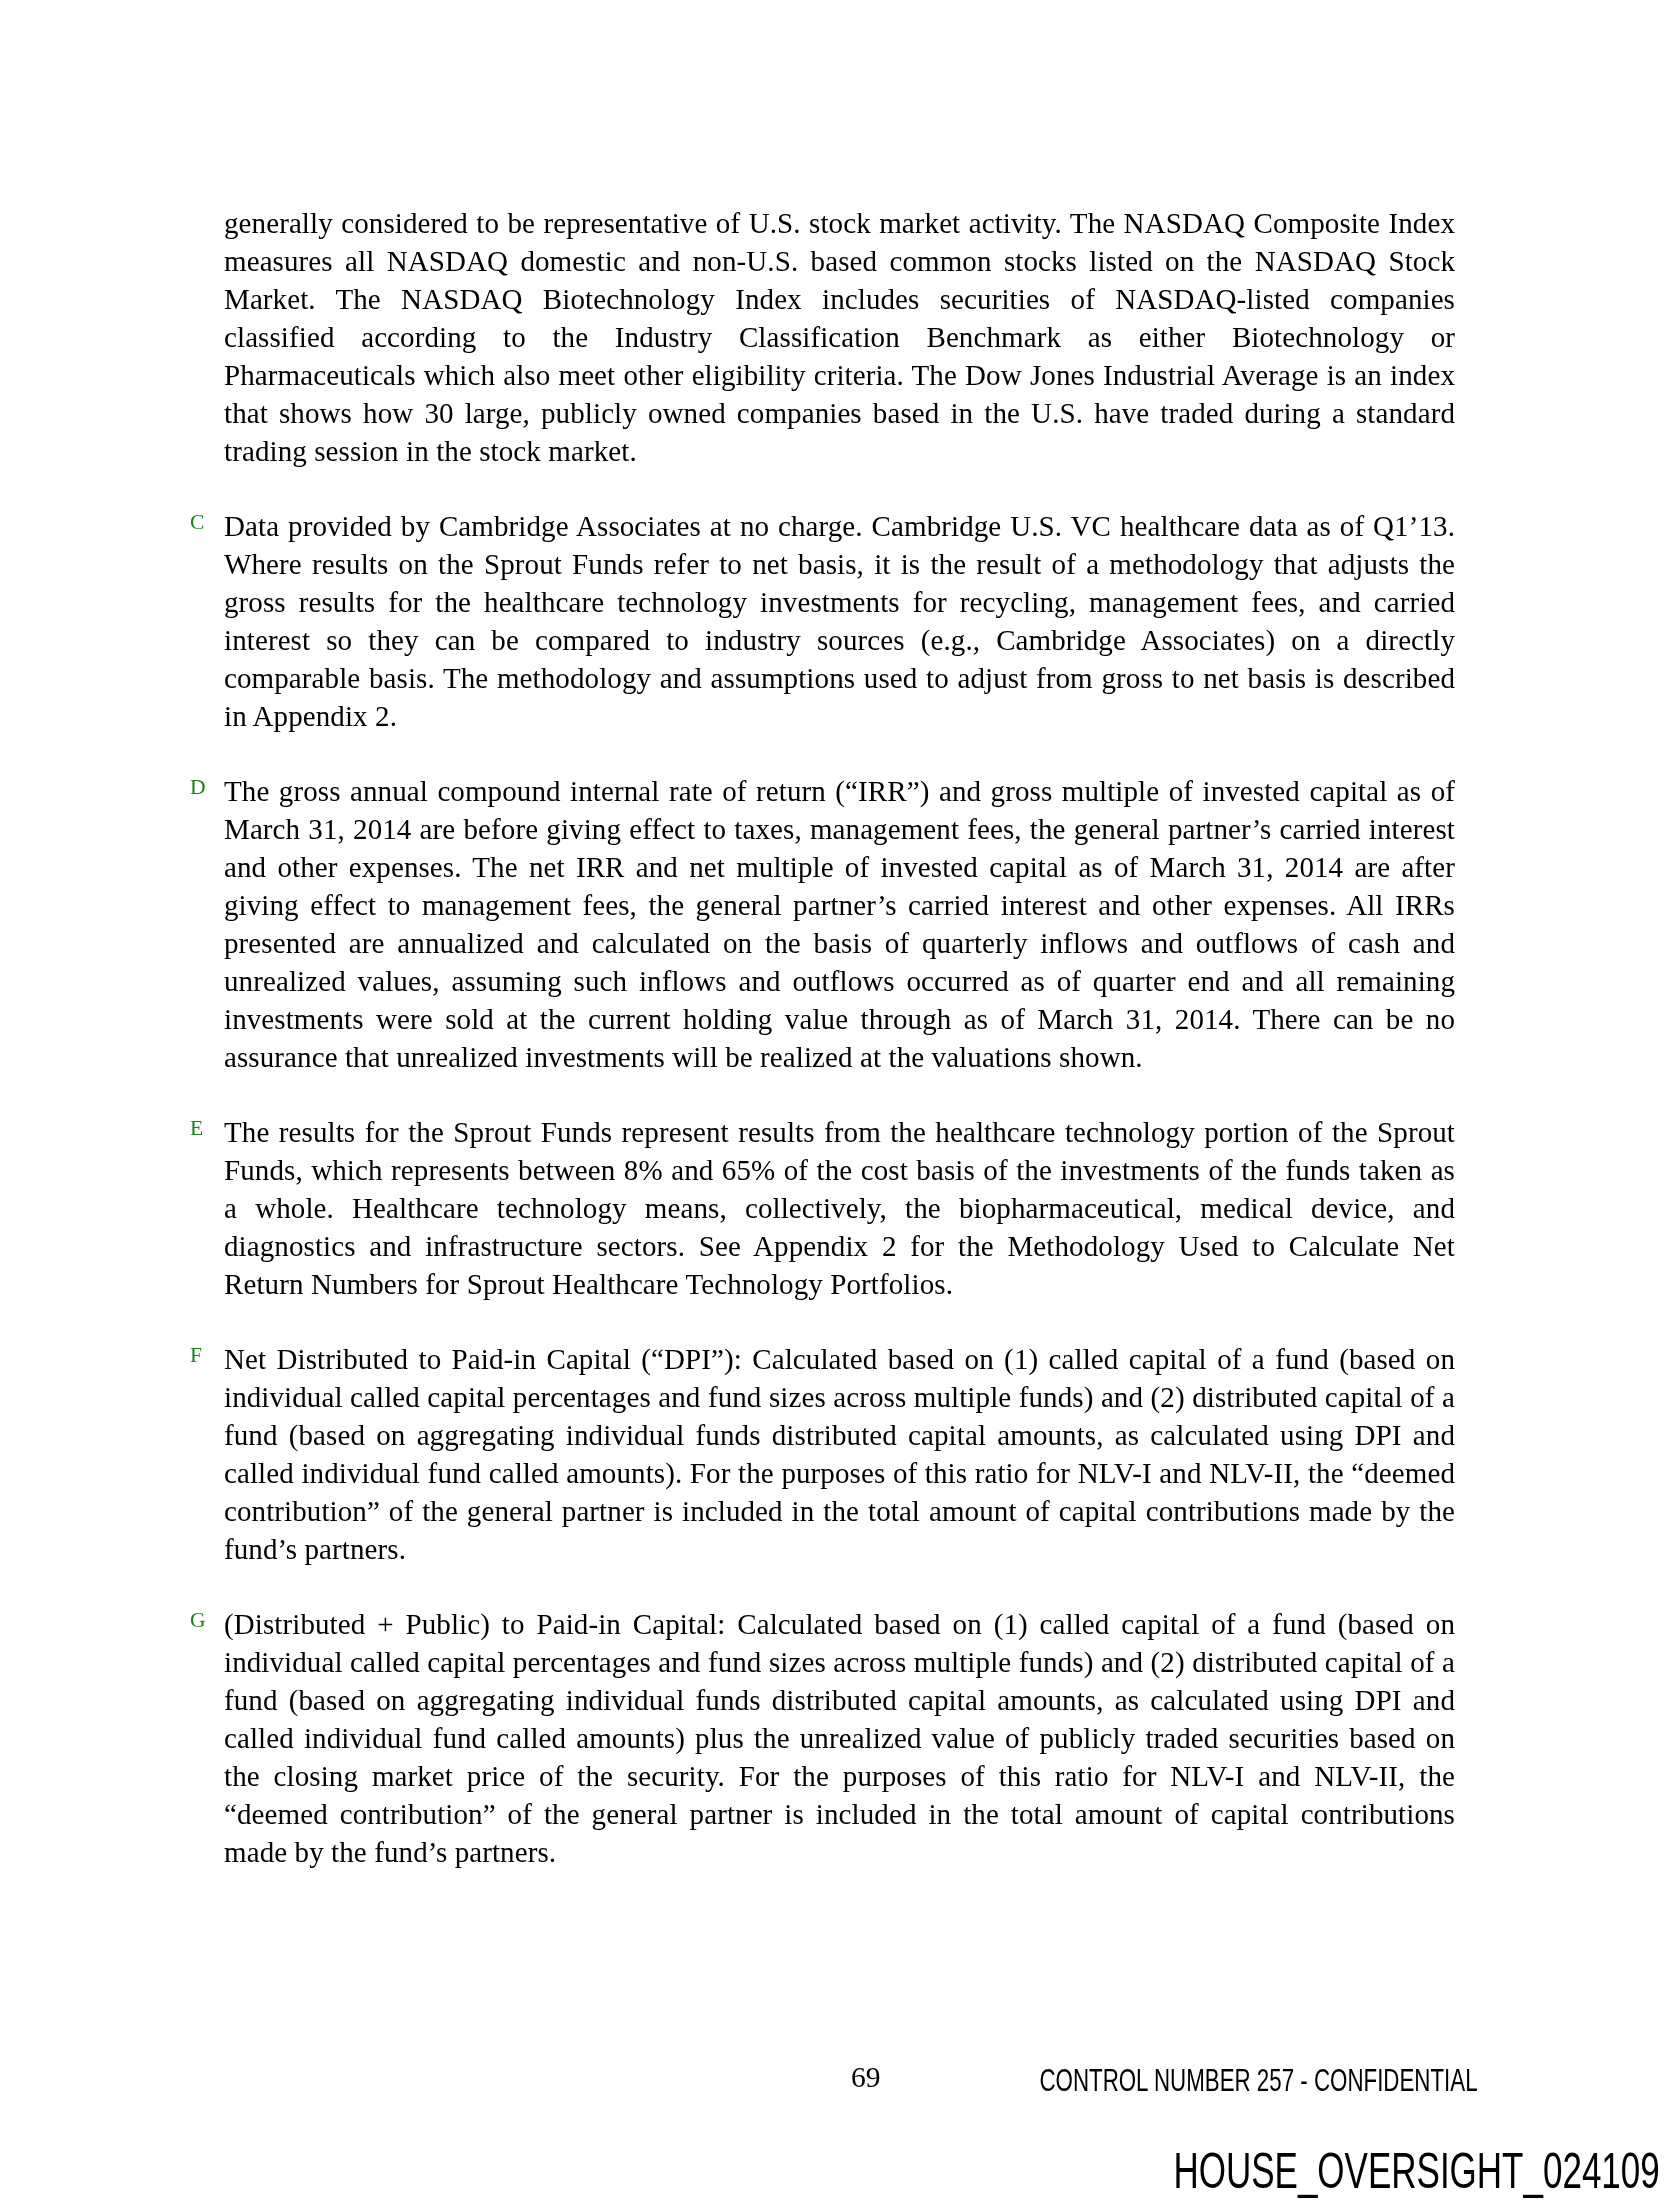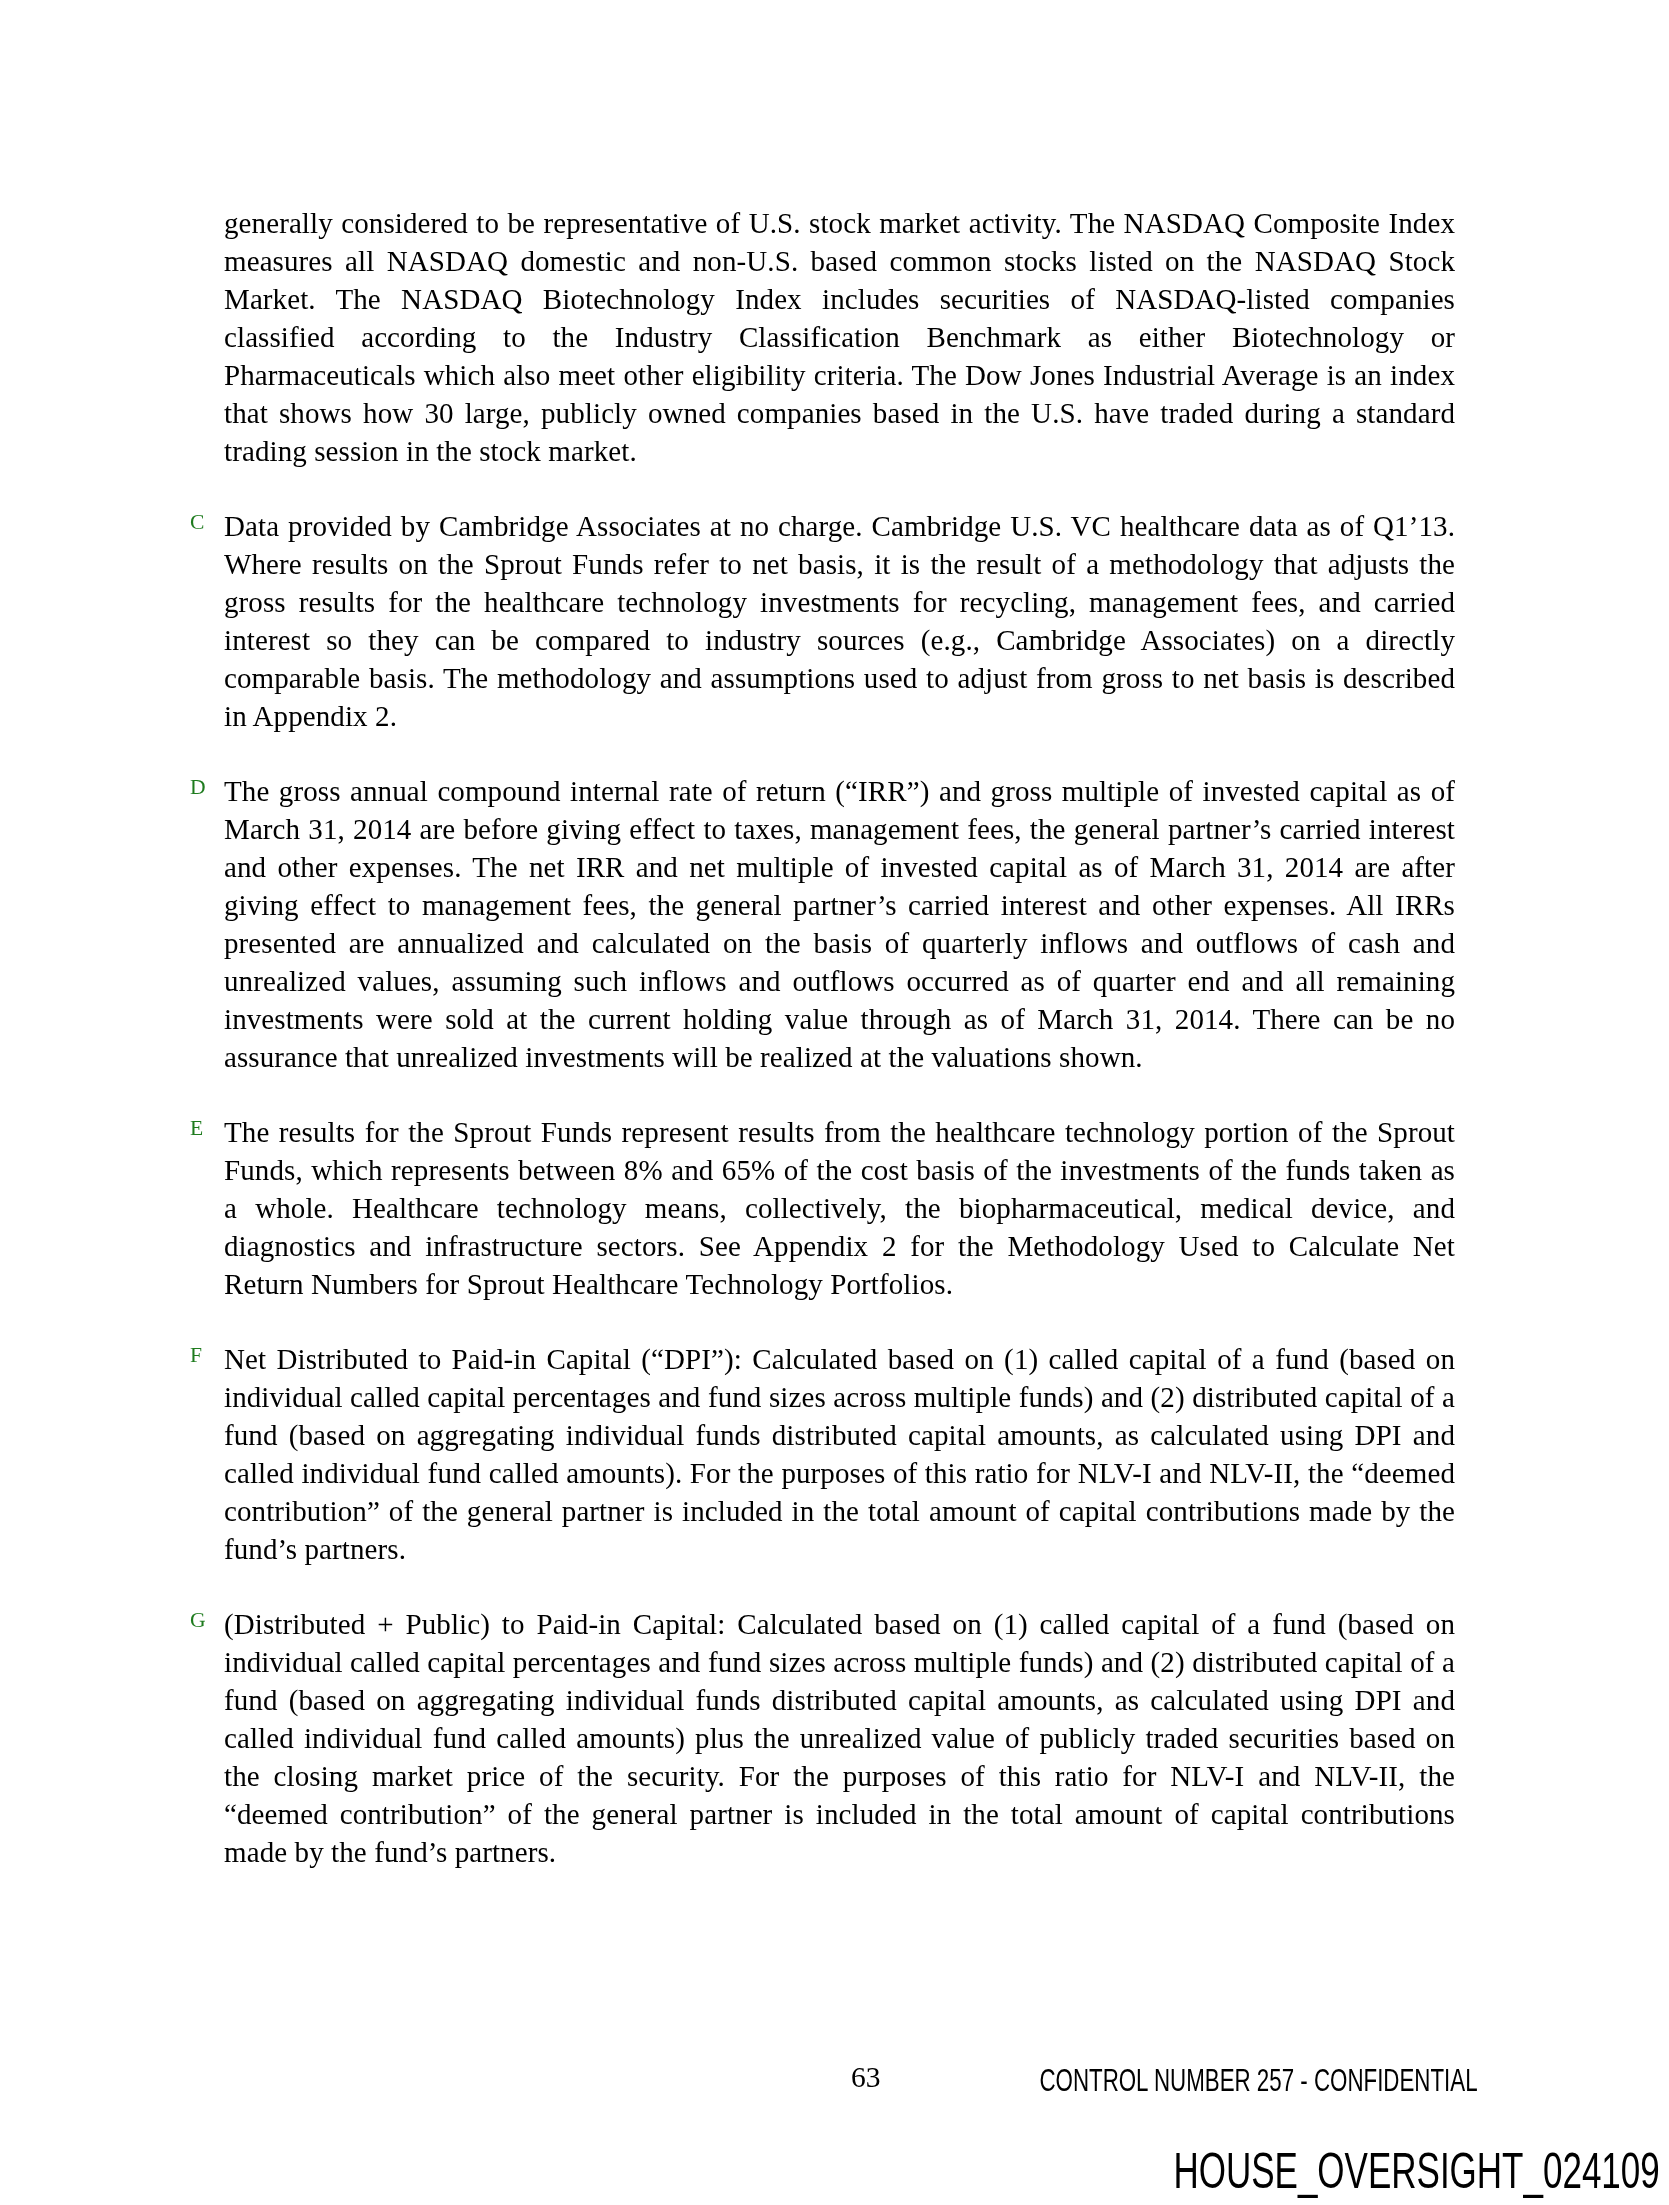--- a/index.html
+++ b/index.html
@@ -92,18 +92,18 @@
     <span class="bold-lead">Net Distributed to Paid-in Capital (“DPI”)</span><span>: Calculated based on (1) called capital of a fund (based on individual called capital percentages and fund sizes across multiple funds) and (2) distributed capital of a fund (based on aggregating individual funds distributed capital amounts, as calculated using DPI and called individual fund called amounts). For the purposes of this ratio for NLV-I and NLV-II, the “deemed contribution” of the general partner is included in the total amount of capital contributions made by the fund’s partners.</span>
   </p>
 
   <p class="para">
     <span class="marker">G</span>
     <span class="bold-lead">(Distributed + Public) to Paid-in Capital</span><span>: Calculated based on (1) called capital of a fund (based on individual called capital percentages and fund sizes across multiple funds) and (2) distributed capital of a fund (based on aggregating individual funds distributed capital amounts, as calculated using DPI and called individual fund called amounts) plus the unrealized value of publicly traded securities based on the closing market price of the security. For the purposes of this ratio for NLV-I and NLV-II, the “deemed contribution” of the general partner is included in the total amount of capital contributions made by the fund’s partners.</span>
   </p>
 
 </div>
 
-<div class="footer-page-number">63</div>
+<div class="footer-page-number">69</div>
 
 <div class="footer-control">CONTROL NUMBER 257 - CONFIDENTIAL</div>
 
 <div class="bates-stamp">HOUSE_OVERSIGHT_024109</div>
 
 
 </body></html>

